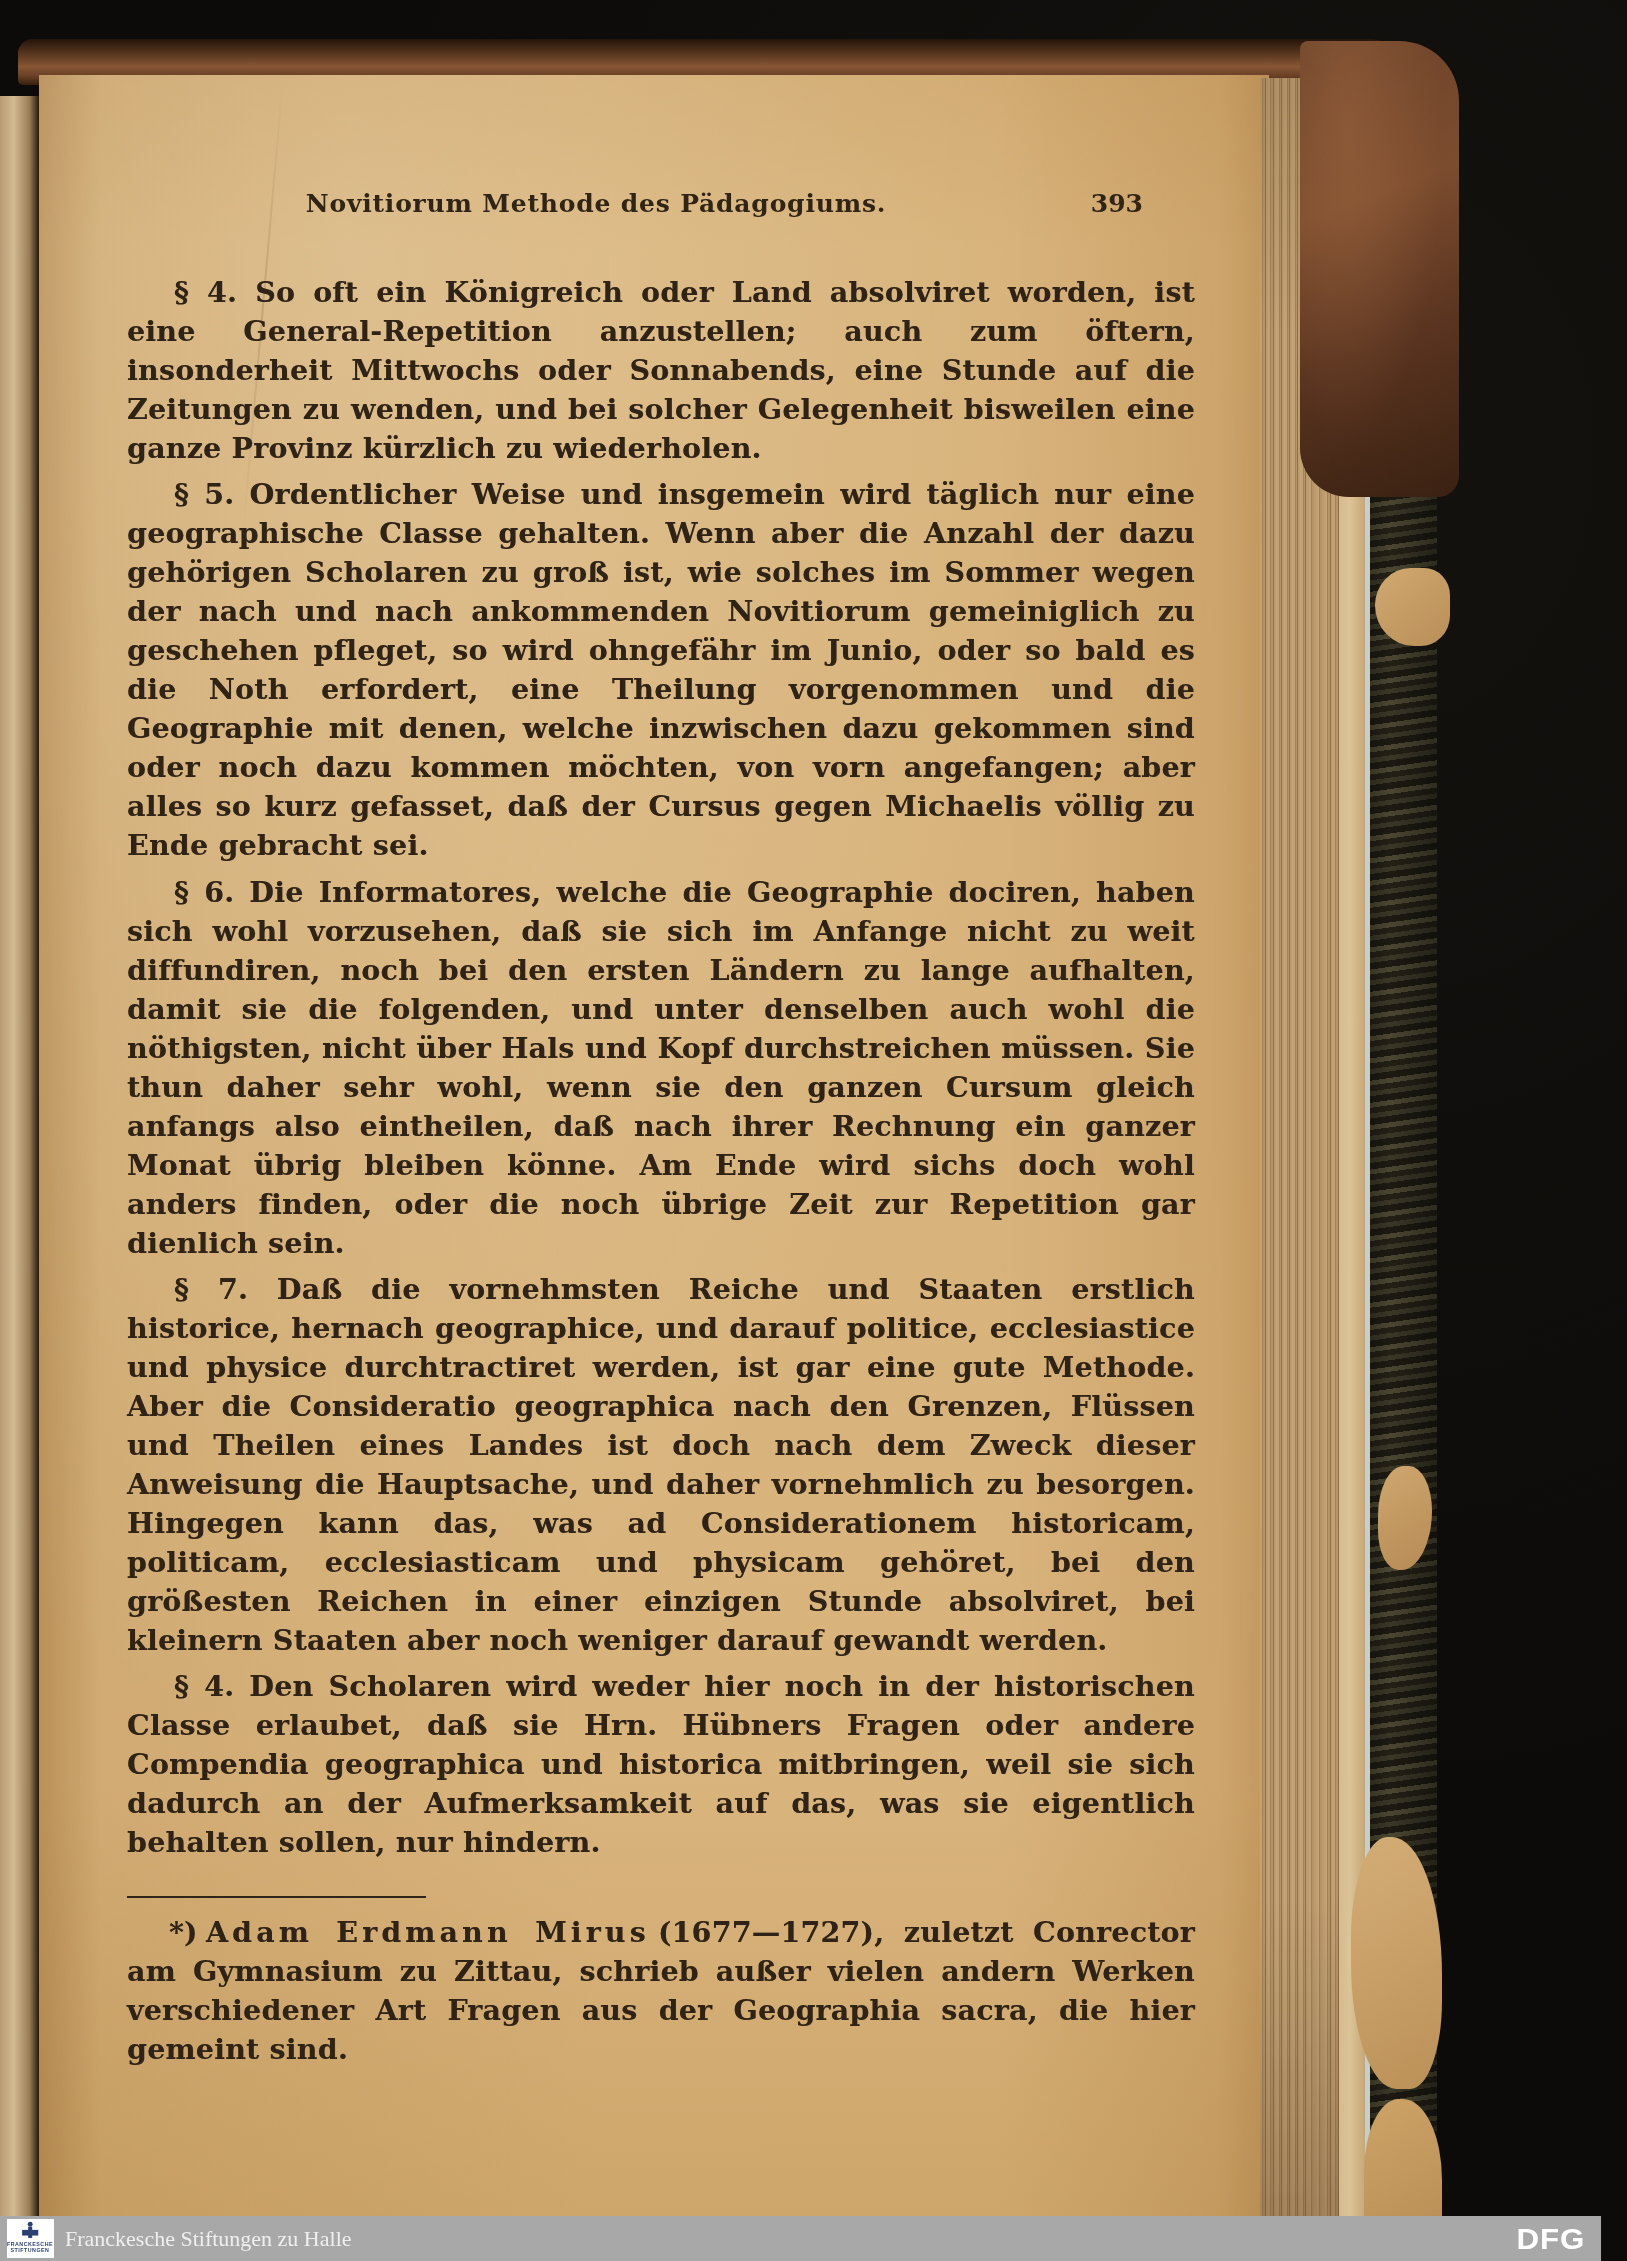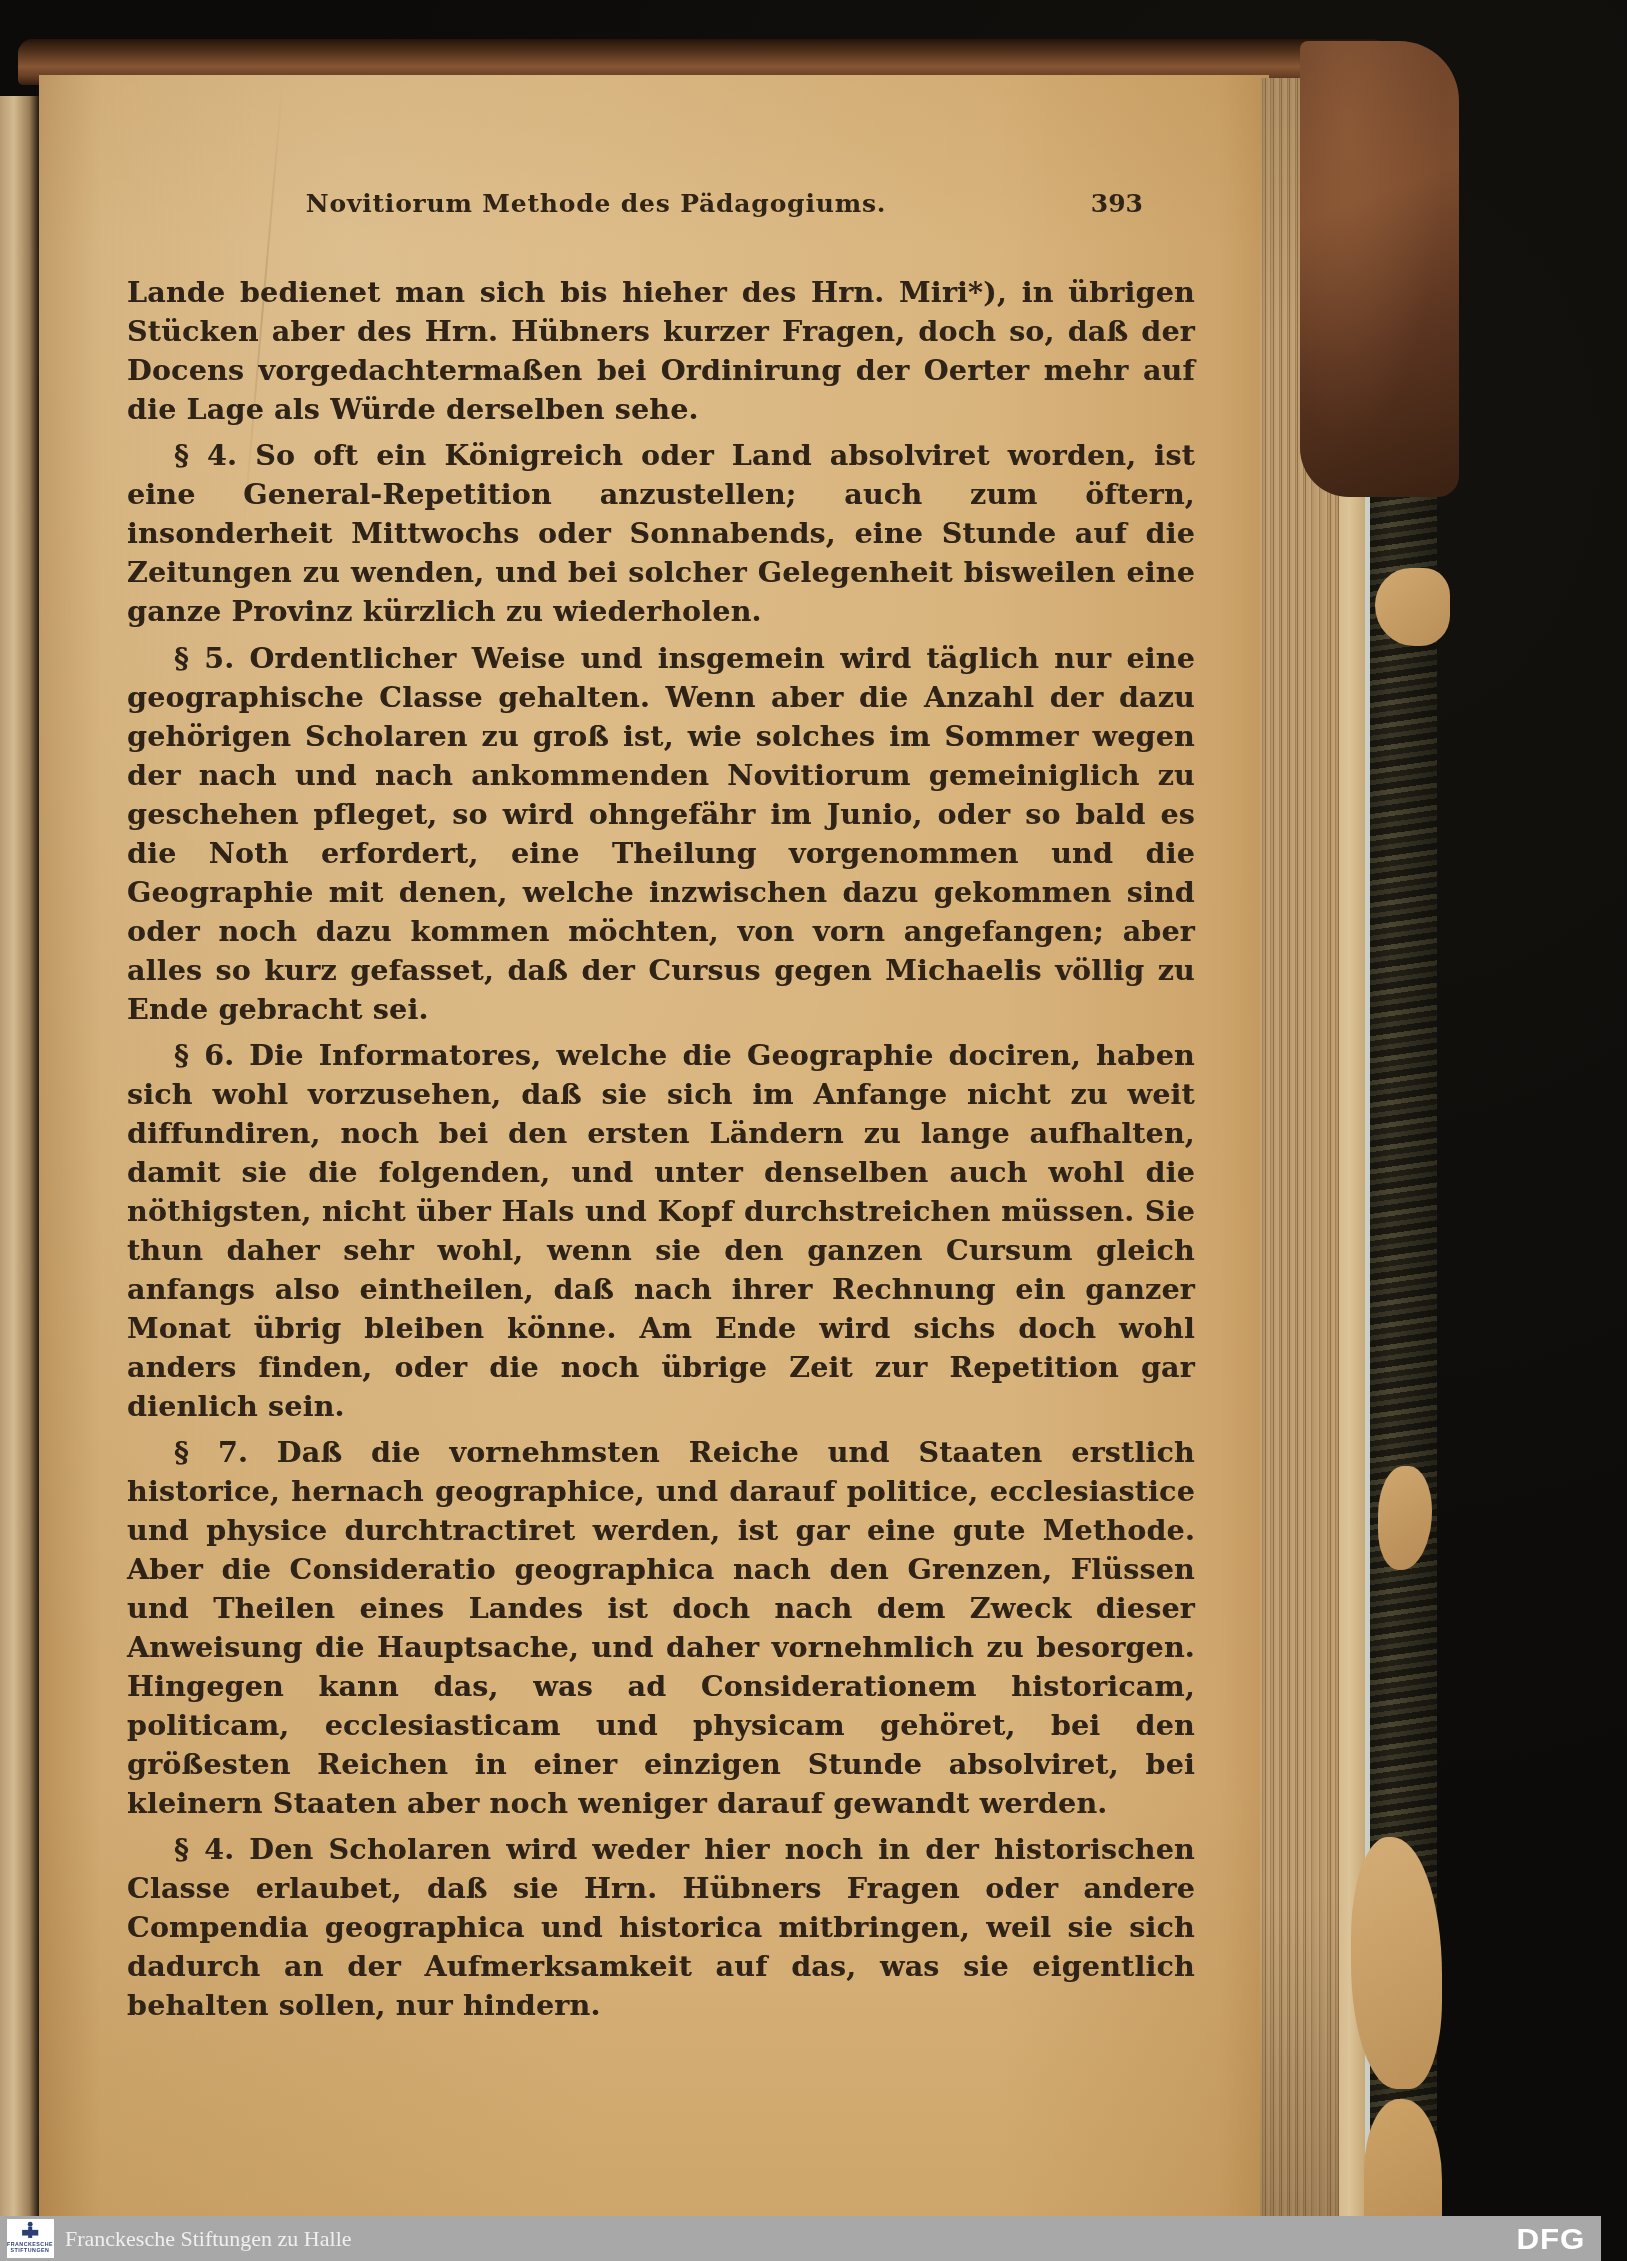--- a/index.html
+++ b/index.html
@@ -98,27 +98,32 @@
 <div class="abs torn-paper-patch p2"></div>
 <div class="abs torn-paper-patch p3"></div>
 <div class="abs torn-paper-patch p4"></div>
 
 <div class="abs page-head">
   <span class="running-title">Novitiorum Methode des Pädagogiums.</span>
   <span class="page-number">393</span>
 </div>
 
 <div class="abs body-text">
-  <p>Lande bedienet man sich bis hieher des Hrn. Miri*), in übrigen Stücken aber des Hrn. Hübners kurzer Fragen, doch so, daß der Docens vorgedachtermaßen bei Ordinirung der Oerter mehr auf die Lage als Würde derselben sehe.</p>
   <p class="indent">§ 4. So oft ein Königreich oder Land absolviret worden, ist eine General-Repetition anzustellen; auch zum öftern, insonderheit Mittwochs oder Sonnabends, eine Stunde auf die Zeitungen zu wenden, und bei solcher Gelegenheit bisweilen eine ganze Provinz kürzlich zu wiederholen.</p>
   <p class="indent">§ 5. Ordentlicher Weise und insgemein wird täglich nur eine geographische Classe gehalten. Wenn aber die Anzahl der dazu gehörigen Scholaren zu groß ist, wie solches im Sommer wegen der nach und nach ankommenden Novitiorum gemeiniglich zu geschehen pfleget, so wird ohngefähr im Junio, oder so bald es die Noth erfordert, eine Theilung vorgenommen und die Geographie mit denen, welche inzwischen dazu gekommen sind oder noch dazu kommen möchten, von vorn angefangen; aber alles so kurz gefasset, daß der Cursus gegen Michaelis völlig zu Ende gebracht sei.</p>
   <p class="indent">§ 6. Die Informatores, welche die Geographie dociren, haben sich wohl vorzusehen, daß sie sich im Anfange nicht zu weit diffundiren, noch bei den ersten Ländern zu lange aufhalten, damit sie die folgenden, und unter denselben auch wohl die nöthigsten, nicht über Hals und Kopf durchstreichen müssen. Sie thun daher sehr wohl, wenn sie den ganzen Cursum gleich anfangs also eintheilen, daß nach ihrer Rechnung ein ganzer Monat übrig bleiben könne. Am Ende wird sichs doch wohl anders finden, oder die noch übrige Zeit zur Repetition gar dienlich sein.</p>
   <p class="indent">§ 7. Daß die vornehmsten Reiche und Staaten erstlich historice, hernach geographice, und darauf politice, ecclesiastice und physice durchtractiret werden, ist gar eine gute Methode. Aber die Consideratio geographica nach den Grenzen, Flüssen und Theilen eines Landes ist doch nach dem Zweck dieser Anweisung die Hauptsache, und daher vornehmlich zu besorgen. Hingegen kann das, was ad Considerationem historicam, politicam, ecclesiasticam und physicam gehöret, bei den größesten Reichen in einer einzigen Stunde absolviret, bei kleinern Staaten aber noch weniger darauf gewandt werden.</p>
   <p class="indent">§ 4. Den Scholaren wird weder hier noch in der historischen Classe erlaubet, daß sie Hrn. Hübners Fragen oder andere Compendia geographica und historica mitbringen, weil sie sich dadurch an der Aufmerksamkeit auf das, was sie eigentlich behalten sollen, nur hindern.</p>
 
+  <div class="footnote-block">
+    <div class="footnote-rule"></div>
+    <p class="footnote-text">
+      <span class="fn-marker">*)</span><span class="fn-name">Adam Erdmann Mirus</span><span>(1677—1727), zuletzt Conrector am Gymnasium zu Zittau, schrieb außer vielen andern Werken verschiedener Art Fragen aus der Geographia sacra, die hier gemeint sind.</span>
+    </p>
+  </div>
 </div>
 
 <div class="abs footer-bar">
   <div class="logo-box">
     <svg width="24.4" height="21" viewBox="0 0 30 26">
       <circle cx="15" cy="4" r="3" fill="#2b3f72"></circle>
       <rect x="12.5" y="7" width="5" height="14" fill="#2b3f72"></rect>
       <rect x="5" y="11" width="20" height="7" fill="#2b3f72"></rect>
     </svg>
     <div class="logo-text">FRANCKESCHE</div>

